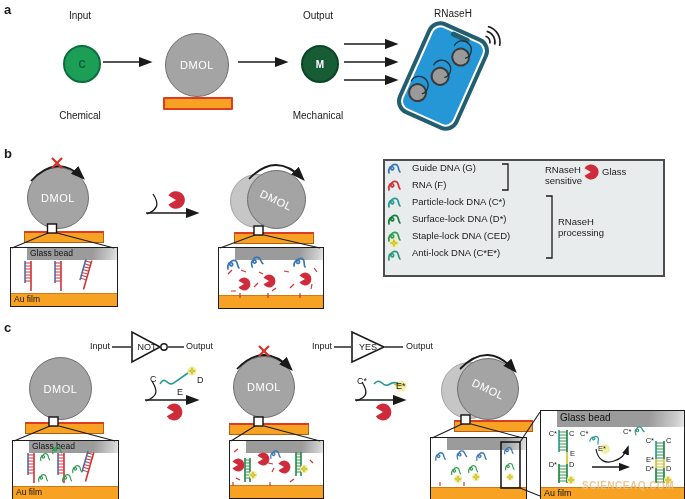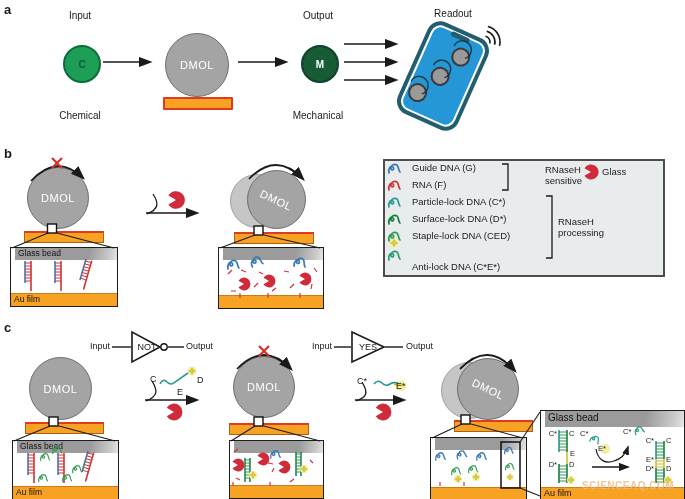--- a/index.html
+++ b/index.html
@@ -9,21 +9,21 @@
   .plabel{position:absolute;font-weight:bold;font-size:13px;z-index:6;}
   .dmol{position:absolute;border-radius:50%;background:#a4a4a4;border:1.6px solid #6e6e6e;
         display:flex;align-items:center;justify-content:center;color:#fff;font-size:11px;
         letter-spacing:.6px;z-index:2;}
   .ghost{position:absolute;border-radius:50%;background:#c6c6c6;border:1.4px solid #a2a2a2;z-index:1;}
   .node{position:absolute;border-radius:50%;display:flex;align-items:center;justify-content:center;
         font-weight:bold;font-size:10px;z-index:2;}
   .bar-a{position:absolute;background:#f7a223;border:2px solid #e03a22;border-radius:1px;z-index:2;}
   .aubar{position:absolute;background:#f7a223;border:1px solid #b05e12;border-top:2px solid #e03a22;z-index:2;}
   .zbox{position:absolute;background:#fff;border:1.6px solid #1d1d1d;z-index:3;}
-  .gband{position:absolute;left:4px;top:0;right:0;height:12px;
+  .gband{position:absolute;left:16px;top:0;right:0;height:12px;
          background:linear-gradient(100deg,#9b9b9b 72%,#cdcdcd 93%,#e6e6e6);text-align:right;}
   .gband span{position:absolute;left:3px;top:0px;font-size:8.5px;color:#111;white-space:nowrap;}
   .oband{position:absolute;left:0;bottom:0;right:0;height:12px;background:#f7a223;border-top:1px solid #d07a16;}
   .oband span{position:absolute;left:3px;top:0px;font-size:8.5px;color:#111;white-space:nowrap;}
   .legend{position:absolute;left:383px;top:159px;width:278px;height:114px;background:#e9eced;
           border:2px solid #4d4d4d;z-index:2;}
   .lrow{position:absolute;left:412px;font-size:9.5px;white-space:nowrap;z-index:6;}
   .lnote{position:absolute;font-size:9.5px;line-height:1.2;z-index:6;}
   .sm{position:absolute;font-size:9px;z-index:6;white-space:nowrap;}
   .tiny{position:absolute;font-size:7.5px;z-index:6;white-space:nowrap;}
@@ -42,21 +42,21 @@
 <body>
 
 <div class="canvas">
 
   <div class="plabel" style="left:4px;top:2px">a</div>
   <div class="plabel" style="left:4px;top:146px">b</div>
   <div class="plabel" style="left:4px;top:320px">c</div>
 
   <div class="cap" style="left:55px;top:10px;width:50px">Input</div>
   <div class="cap" style="left:293px;top:10px;width:50px">Output</div>
-  <div class="cap" style="left:418px;top:8px;width:70px">Readout</div>
+  <div class="cap" style="left:418px;top:8px;width:70px">RNaseH</div>
   <div class="cap" style="left:50px;top:110px;width:60px">Chemical</div>
   <div class="cap" style="left:288px;top:110px;width:60px">Mechanical</div>
 
   <div class="node" style="left:63px;top:45px;width:34px;height:34px;background:#1d9e57;border:2px solid #0b6e3a;color:#0a5c33">
     <span>C</span>
   </div>
 
   <div class="dmol" style="left:165px;top:33px;width:62px;height:62px">
     <span>DMOL</span>
   </div>
@@ -81,21 +81,21 @@
       </g>
     </svg>
   </div>
 
   <div class="legend"></div>
   <div class="lrow" style="top:162px">Guide DNA (G)</div>
   <div class="lrow" style="top:179px">RNA (F)</div>
   <div class="lrow" style="top:196px">Particle-lock DNA (C*)</div>
   <div class="lrow" style="top:213px">Surface-lock DNA (D*)</div>
   <div class="lrow" style="top:230px">Staple-lock DNA (CED)</div>
-  <div class="lrow" style="top:261px">Anti-lock DNA (C*E*)</div>
+  <div class="lrow" style="top:247px">Anti-lock DNA (C*E*)</div>
   <div class="lnote" style="left:545px;top:164px;width:52px">RNaseH sensitive</div>
   <div class="lnote" style="left:558px;top:216px;width:54px">RNaseH processing</div>
   <div class="lnote" style="left:602px;top:166px">Glass</div>
 
   <div class="dmol" style="left:27px;top:167px;width:60px;height:60px">
     <span>DMOL</span>
   </div>
   <div class="aubar" style="left:24px;top:231px;width:78px;height:9px"></div>
 
   <div class="ghost" style="left:230px;top:174px;width:52px;height:52px"></div>

